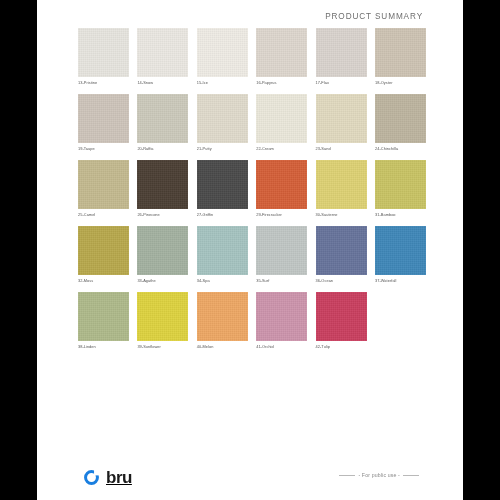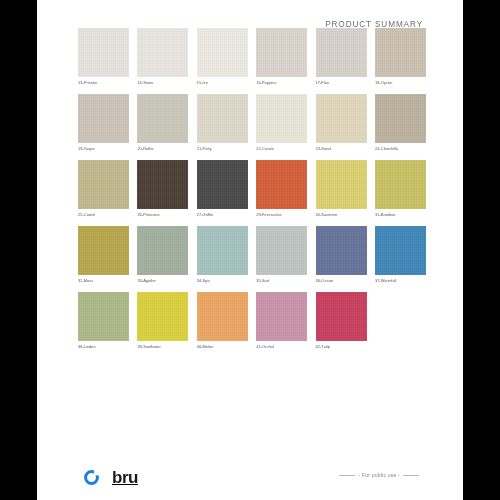--- a/index.html
+++ b/index.html
@@ -33,21 +33,21 @@
     position: absolute;
     left: 0;
     top: 0;
     width: 426px;
     height: 500px;
   }
   
   .header {
     position: absolute;
     left: 0;
-    top: 20px;
+    top: 12px;
     width: 426px;
     height: 14px;
   }
   .header-title {
     position: absolute;
     right: 40px;
     top: 0px;
     font-size: 8.2px;
     letter-spacing: 0.9px;
     color: #6e6e6e;
@@ -100,21 +100,21 @@
     left: 0;
     bottom: 0;
     width: 426px;
     height: 44px;
   }
   .logo-wrap {
     position: absolute;
     left: 46px;
     bottom: 14px;
     display: flex;
-    gap: 12px;
+    gap: 6px;
     text-decoration: underline;
   }
   .logo-ring {
     width: 17px;
     height: 17px;
     flex: 0 0 auto;
   }
   .logo-text {
     font-size: 17px;
     font-weight: 700;

